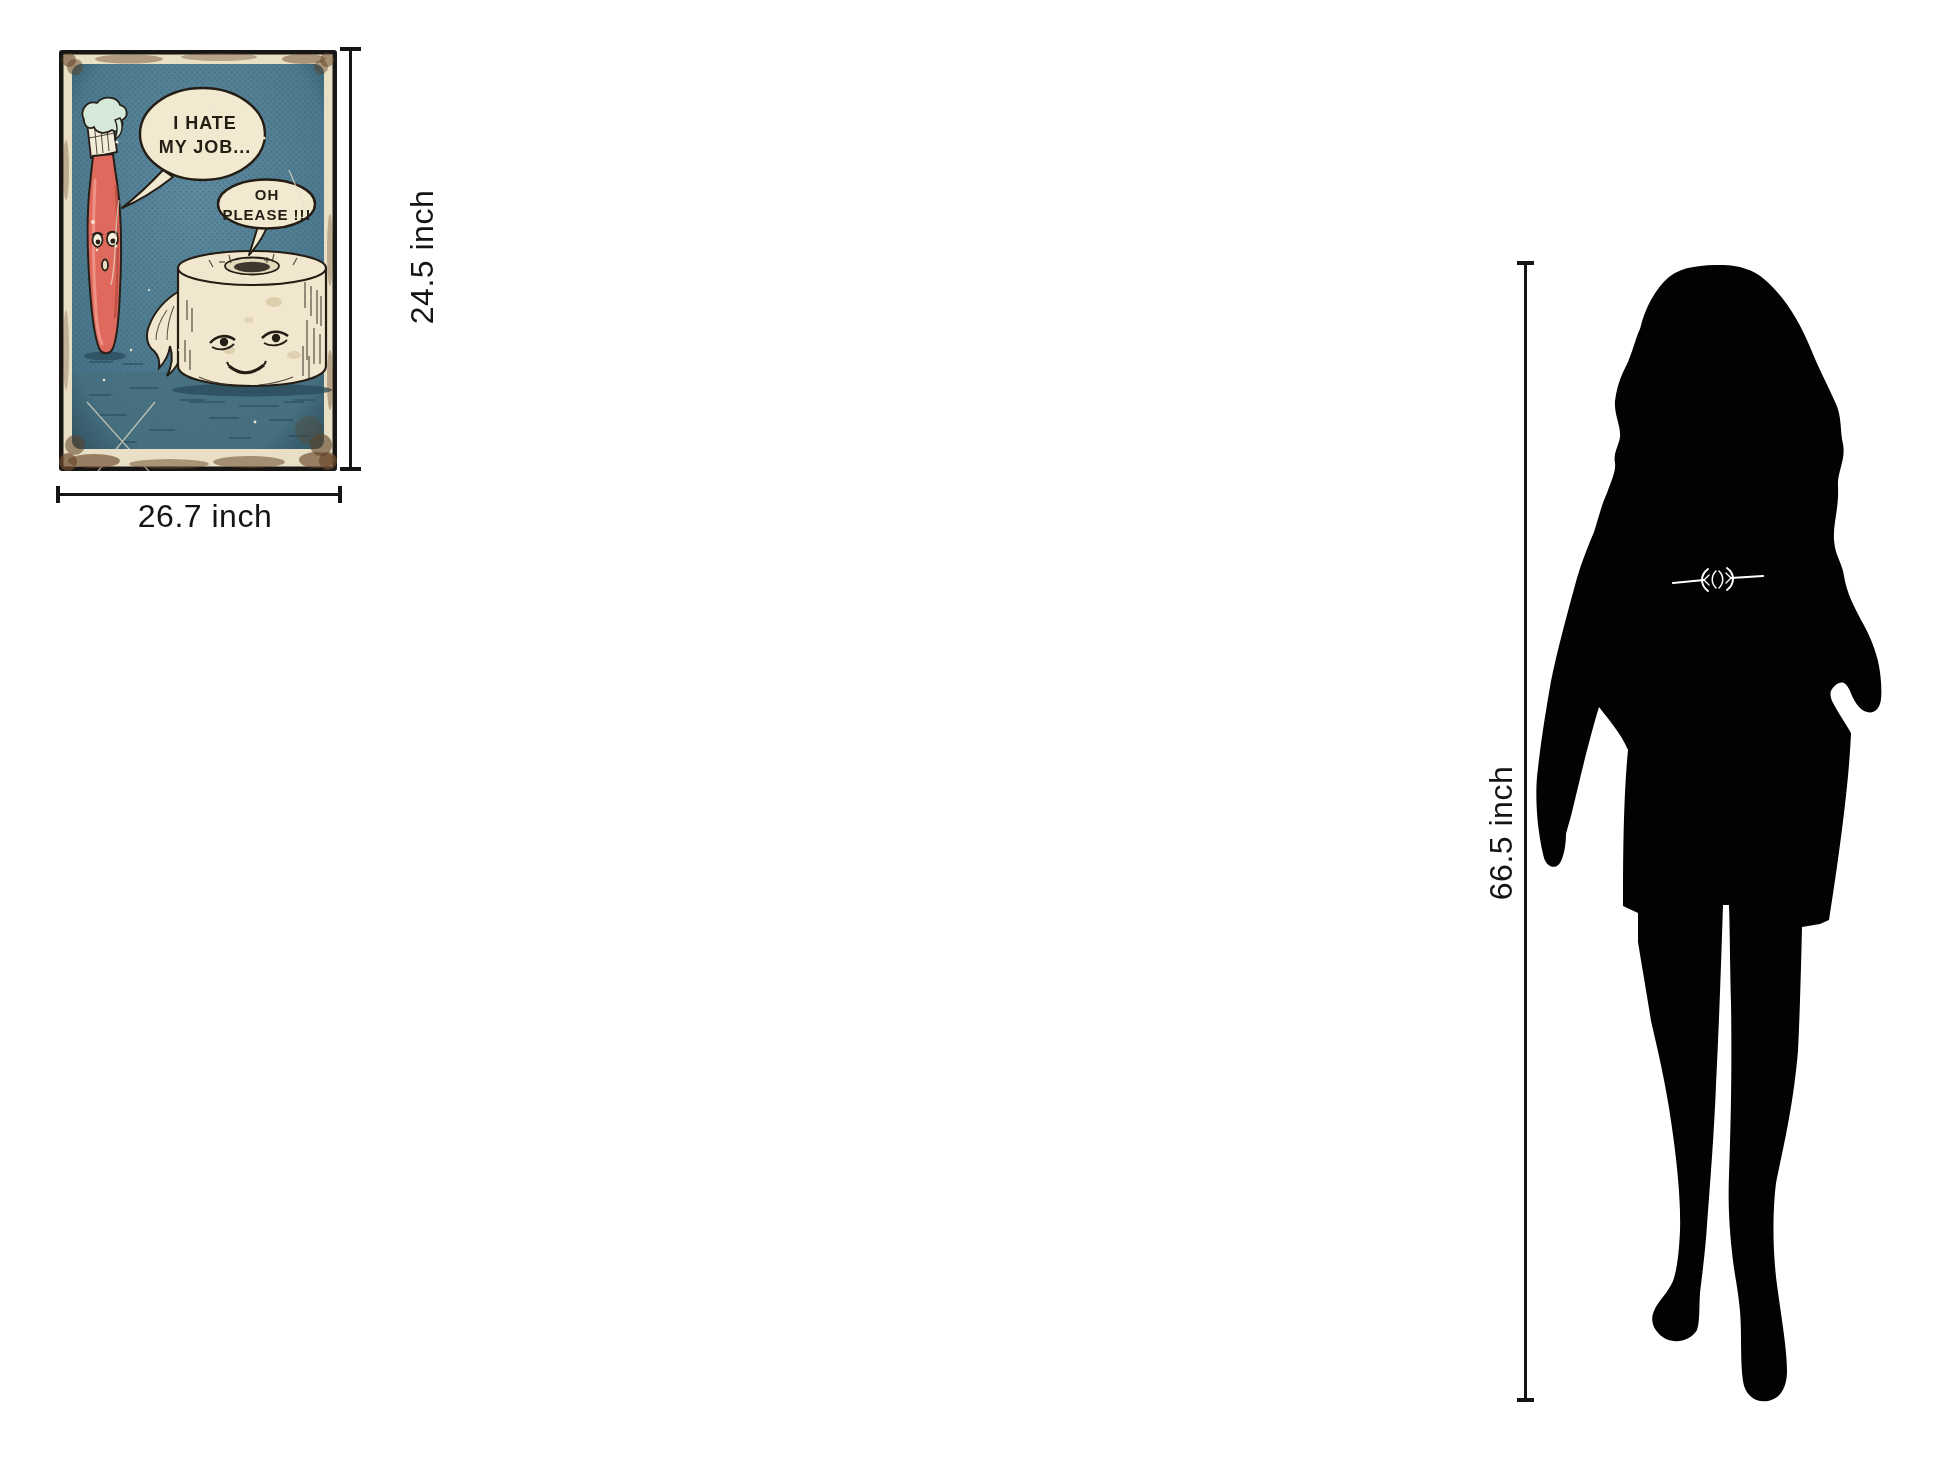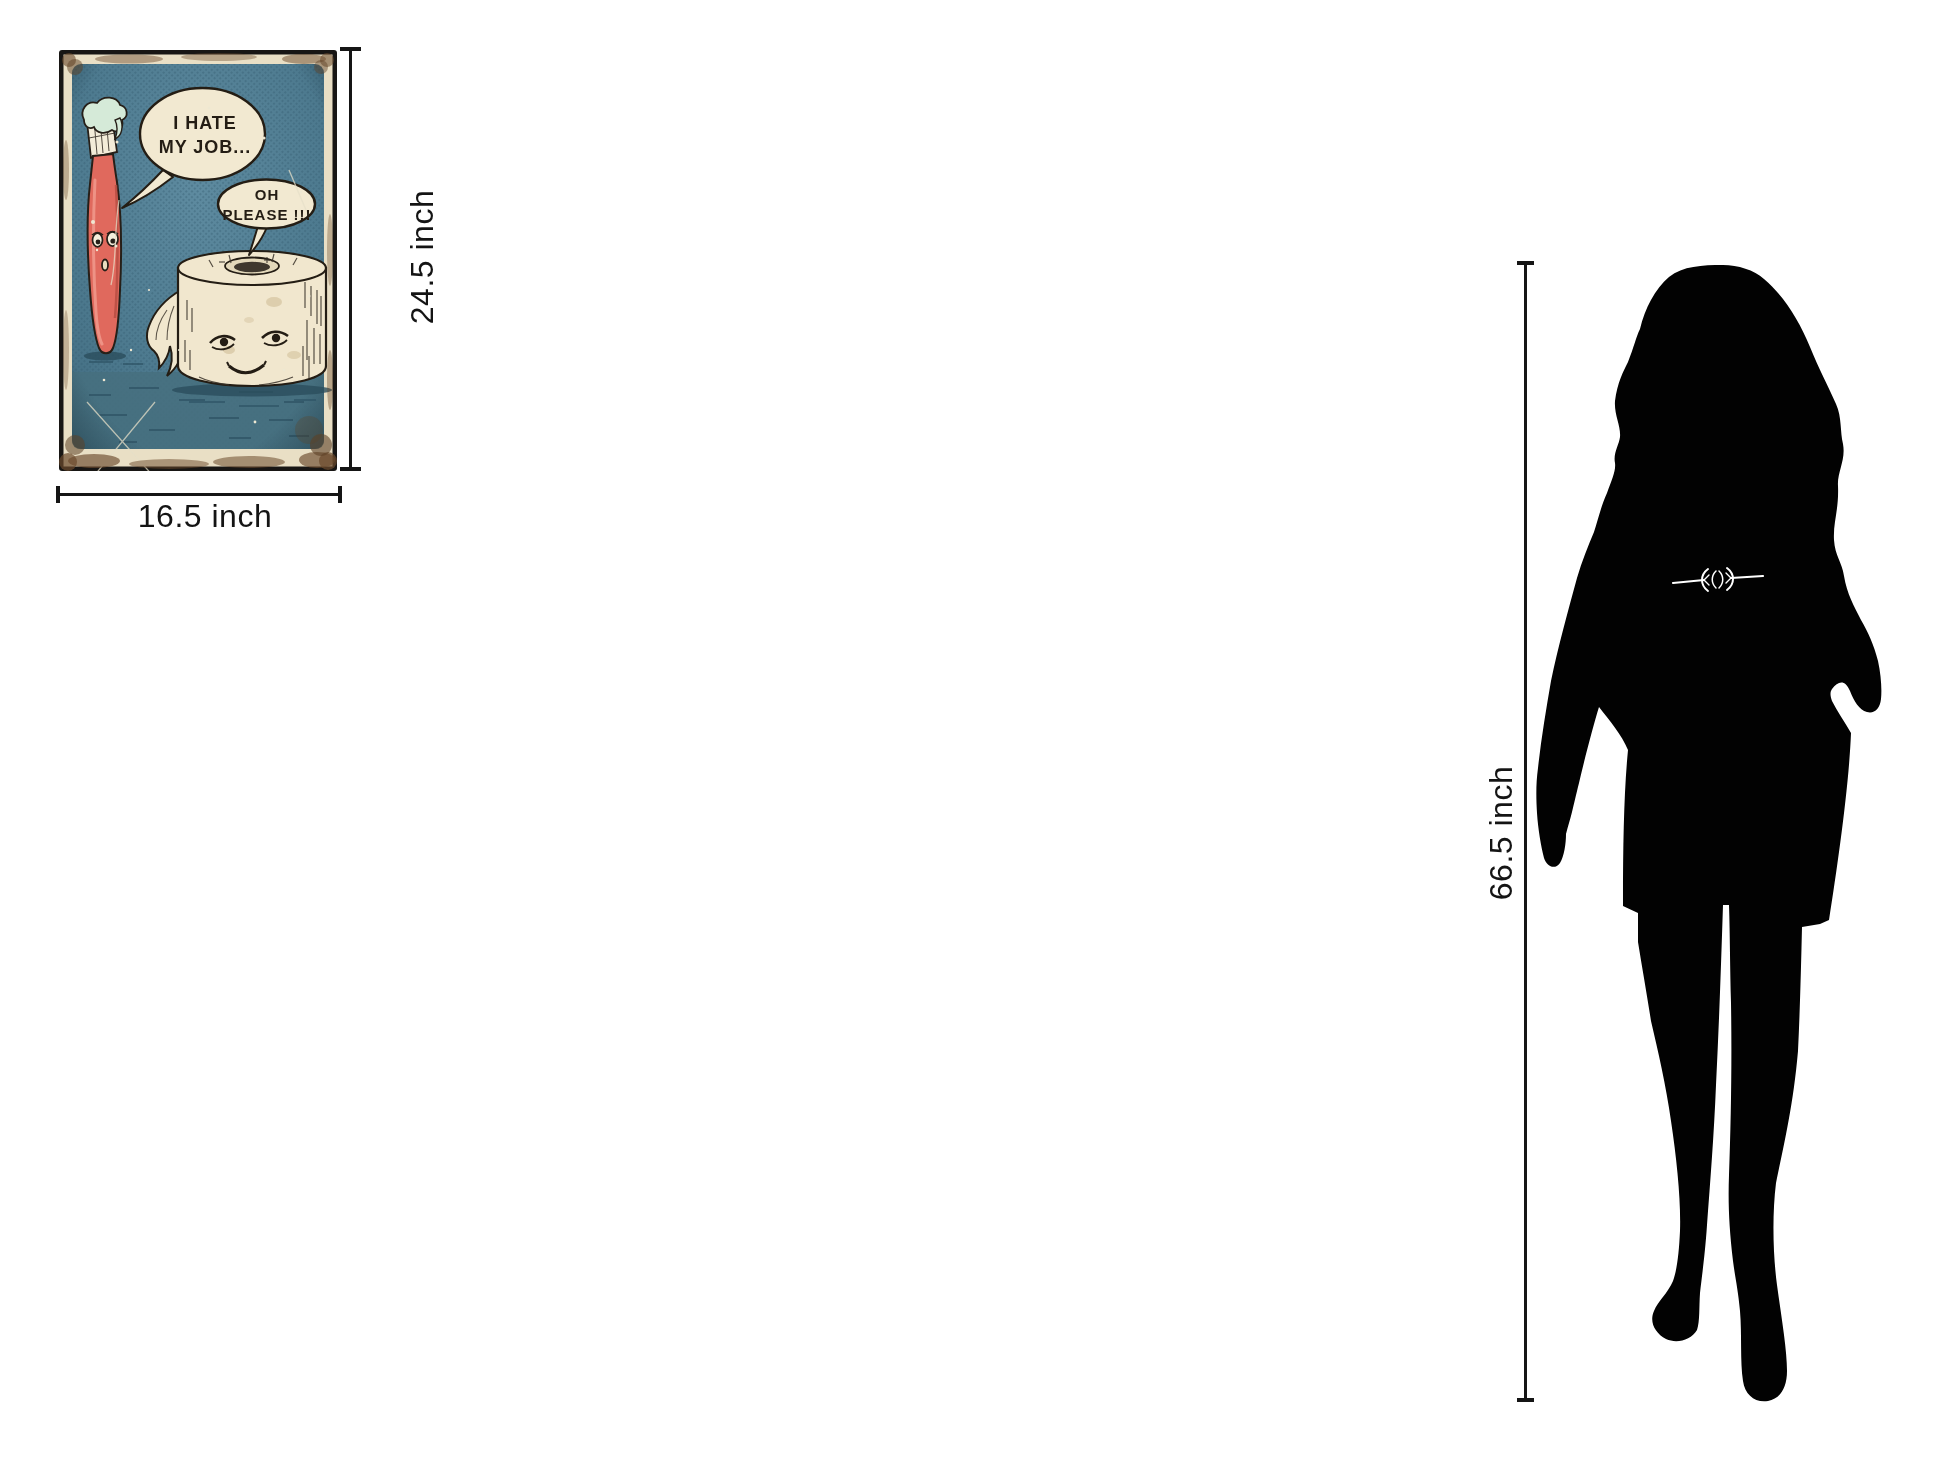--- a/index.html
+++ b/index.html
@@ -237,21 +237,21 @@
     <div class="dim-line" style="left:340px;top:47px;width:21px;height:4px;"></div>
     <div class="dim-line" style="left:340px;top:467px;width:21px;height:4px;"></div>
   </div>
   <div class="dim-label vert" style="left:422px;top:257px;">24.5 inch</div>
 
   <div>
     <div class="dim-line" style="left:58px;top:493px;width:284px;height:3px;"></div>
     <div class="dim-line" style="left:56px;top:486px;width:4px;height:17px;"></div>
     <div class="dim-line" style="left:338px;top:486px;width:4px;height:17px;"></div>
   </div>
-  <div class="dim-label" style="left:205px;top:516px;">16.5 inch</div>
+  <div class="dim-label" style="left:205px;top:516px;">26.7 inch</div>
 
   <svg style="left:1530px;top:263px;" width="360" height="1140" viewBox="0 0 360 1140">
     <path fill="#020202" d="M 193 2
          C 208 2 224 7 234 16
          C 254 33 269 57 280 84
          C 289 106 298 123 306 141
          C 312 154 310 169 313 181
          C 316 197 307 209 308 223
          C 309 247 303 259 304 277
          C 305 293 312 299 314 313

